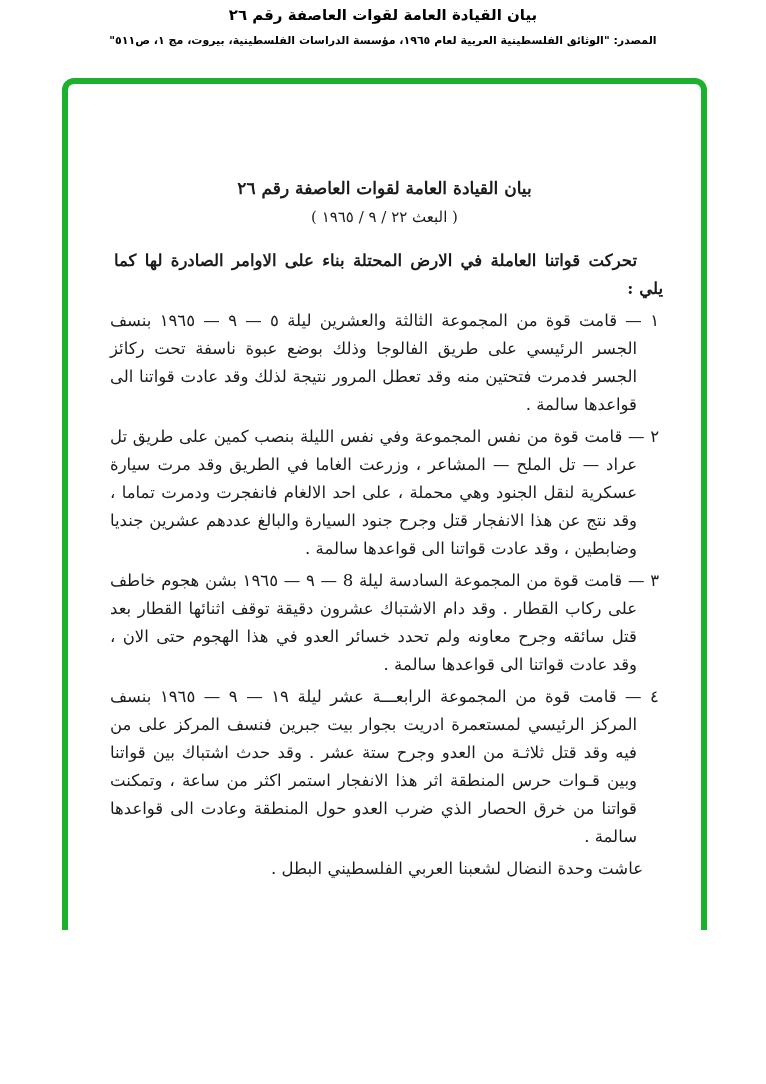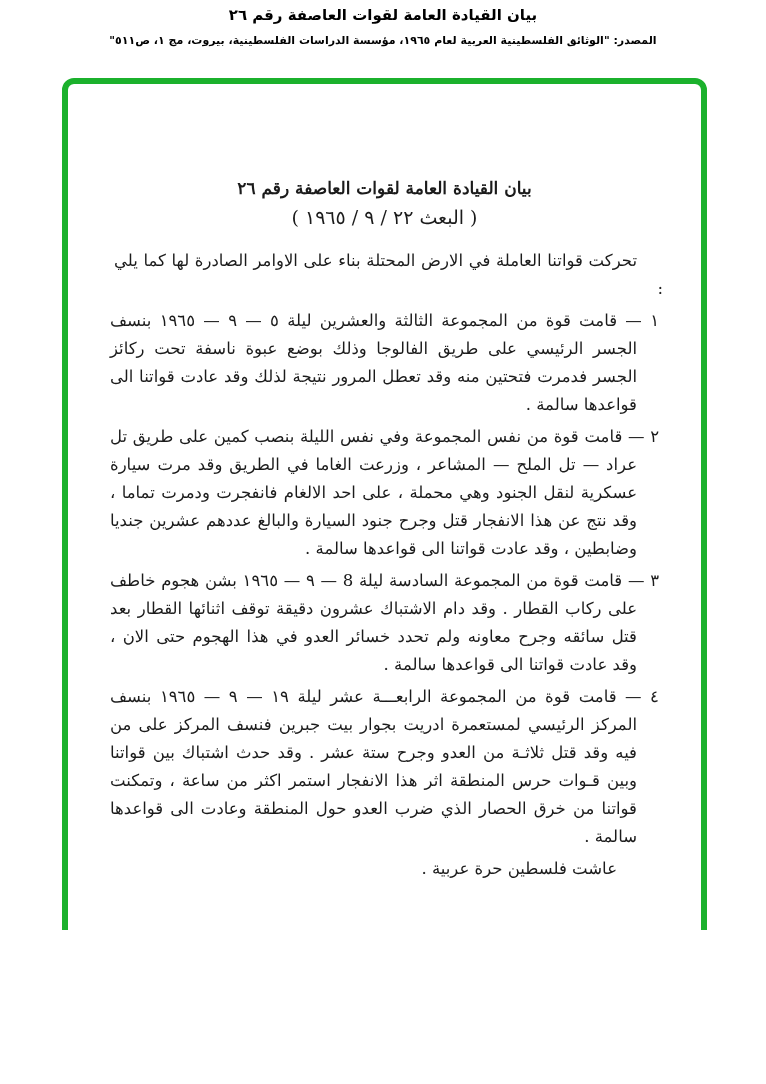--- a/index.html
+++ b/index.html
@@ -59,29 +59,30 @@
     line-height: 28px;
   }
   .doc-title {
     font-size: 17px;
     font-weight: bold;
     text-align: center;
     margin: 0;
     line-height: 24px;
   }
   .doc-dateline {
-    font-size: 19px;
+    font-size: 15px;
     text-align: center;
     margin-top: 3px;
     letter-spacing: 1px;
   }
   .intro {
     margin: 16px 0 0 8px;
     text-indent: 26px;
     text-align: justify;
+    font-weight: bold;
   }
   .item {
     margin: 4px;
     padding-right: 22px;
     text-indent: -22px;
     text-align: justify;
   }
   .item .num { font-weight: normal; }
   .closing {
     margin: 0;
@@ -109,18 +110,18 @@
       <p class="intro">تحركت قواتنا العاملة في الارض المحتلة بناء على الاوامر الصادرة لها كما يلي :</p>
 
       <p class="item"><span class="num">١ —</span> <span>قامت قوة من المجموعة الثالثة والعشرين ليلة ٥ — ٩ — ١٩٦٥ بنسف الجسر الرئيسي على طريق الفالوجا وذلك بوضع عبوة ناسفة تحت ركائز الجسر فدمرت فتحتين منه وقد تعطل المرور نتيجة لذلك وقد عادت قواتنا الى قواعدها سالمة .</span></p>
 
       <p class="item"><span class="num">٢ —</span> <span>قامت قوة من نفس المجموعة وفي نفس الليلة بنصب كمين على طريق تل عراد — تل الملح — المشاعر ، وزرعت الغاما في الطريق وقد مرت سيارة عسكرية لنقل الجنود وهي محملة ، على احد الالغام فانفجرت ودمرت تماما ، وقد نتج عن هذا الانفجار قتل وجرح جنود السيارة والبالغ عددهم عشرين جنديا وضابطين ، وقد عادت قواتنا الى قواعدها سالمة .</span></p>
 
       <p class="item"><span class="num">٣ —</span> <span>قامت قوة من المجموعة السادسة ليلة 8 — ٩ — ١٩٦٥ بشن هجوم خاطف على ركاب القطار . وقد دام الاشتباك عشرون دقيقة توقف اثنائها القطار بعد قتل سائقه وجرح معاونه ولم تحدد خسائر العدو في هذا الهجوم حتى الان ، وقد عادت قواتنا الى قواعدها سالمة .</span></p>
 
       <p class="item"><span class="num">٤ —</span> <span>قامت قوة من المجموعة الرابعـــة عشر ليلة ١٩ — ٩ — ١٩٦٥ بنسف المركز الرئيسي لمستعمرة ادريت بجوار بيت جبرين فنسف المركز على من فيه وقد قتل ثلاثـة من العدو وجرح ستة عشر . وقد حدث اشتباك بين قواتنا وبين قـوات حرس المنطقة اثر هذا الانفجار استمر اكثر من ساعة ، وتمكنت قواتنا من خرق الحصار الذي ضرب العدو حول المنطقة وعادت الى قواعدها سالمة .</span></p>
 
-      <p class="closing closing-2">عاشت فلسطين حرة عربية .</p>
+      <p class="closing closing-1">عاشت وحدة النضال لشعبنا العربي الفلسطيني البطل .</p>
 
     </article>
   </div>
 
 </div>
 
 </body></html>

